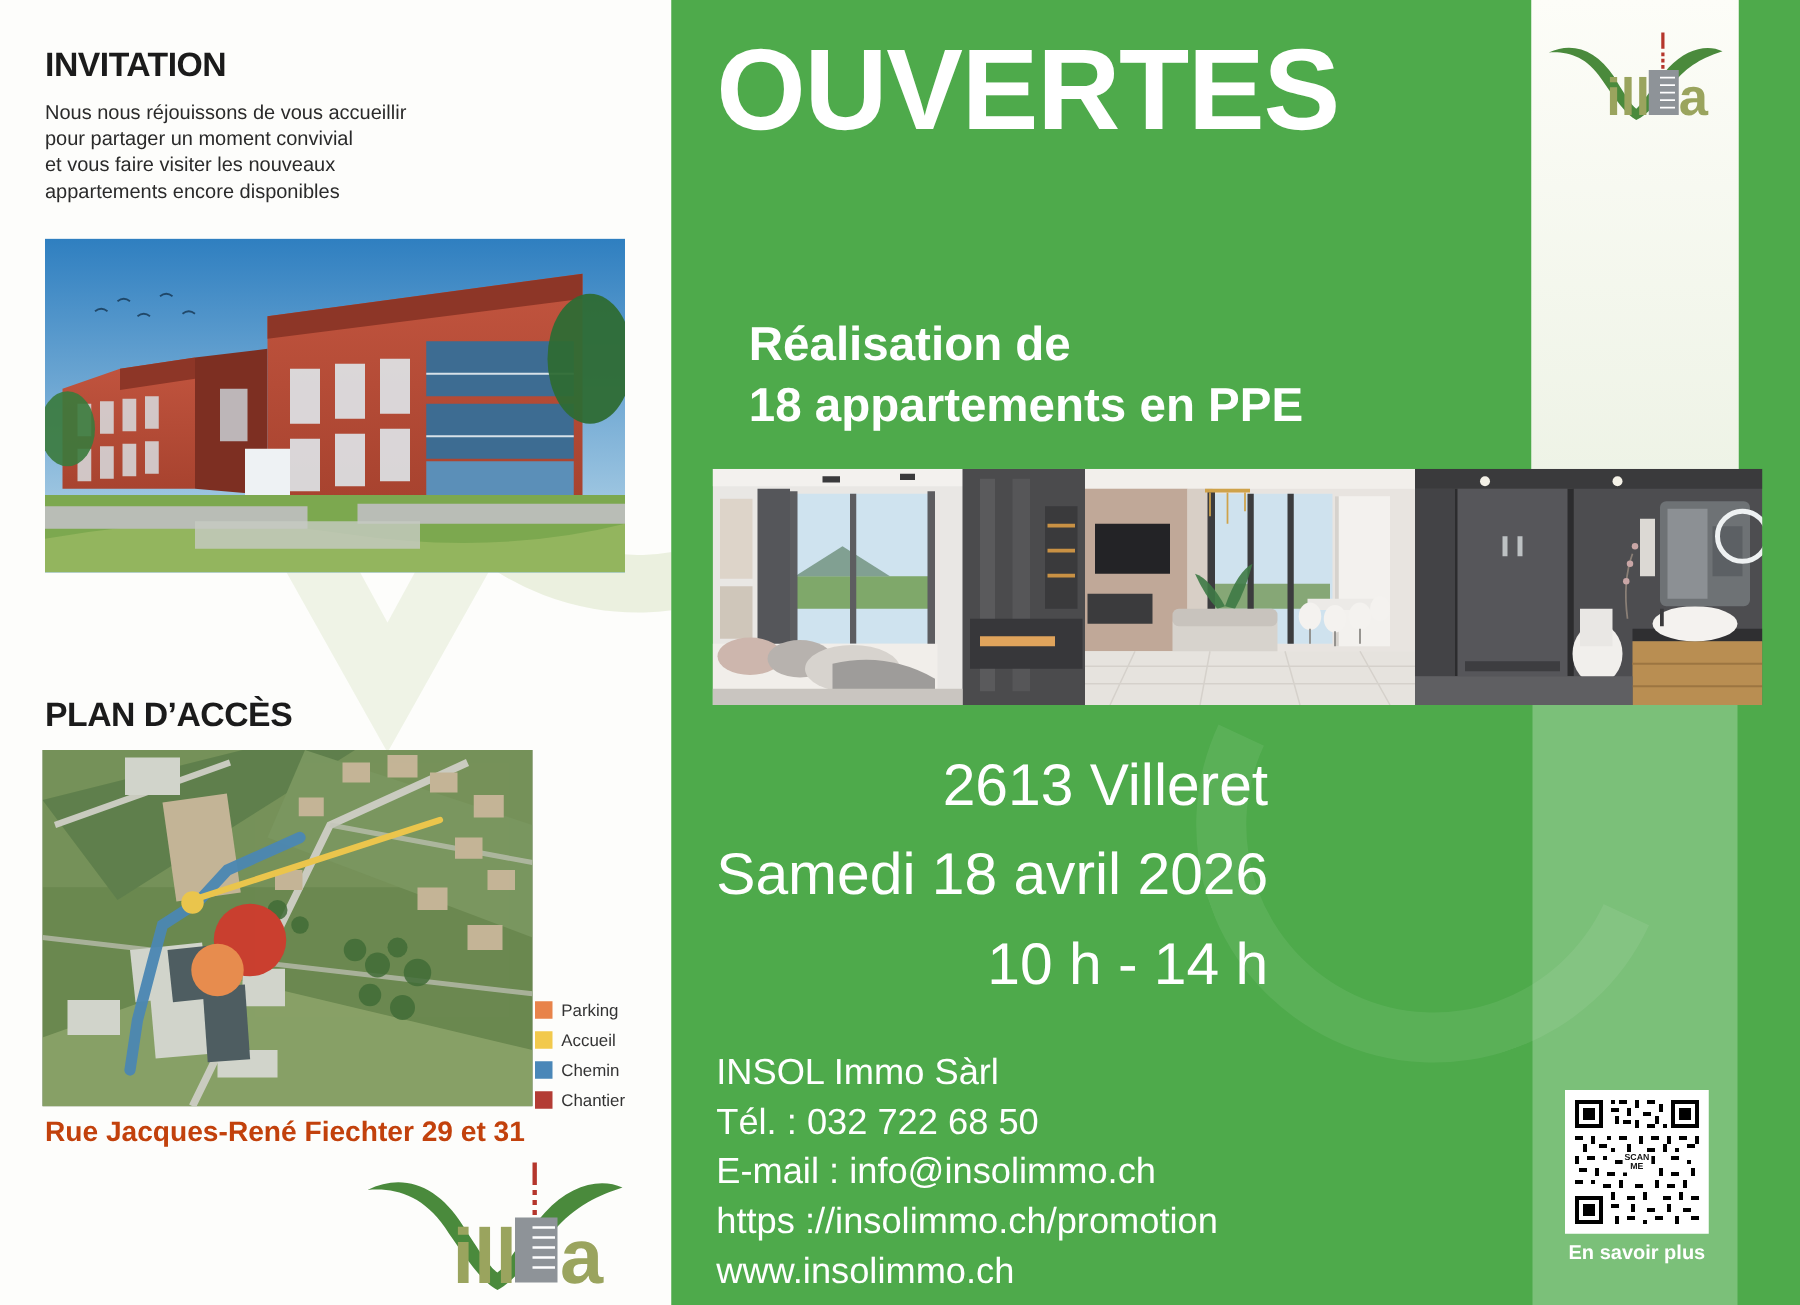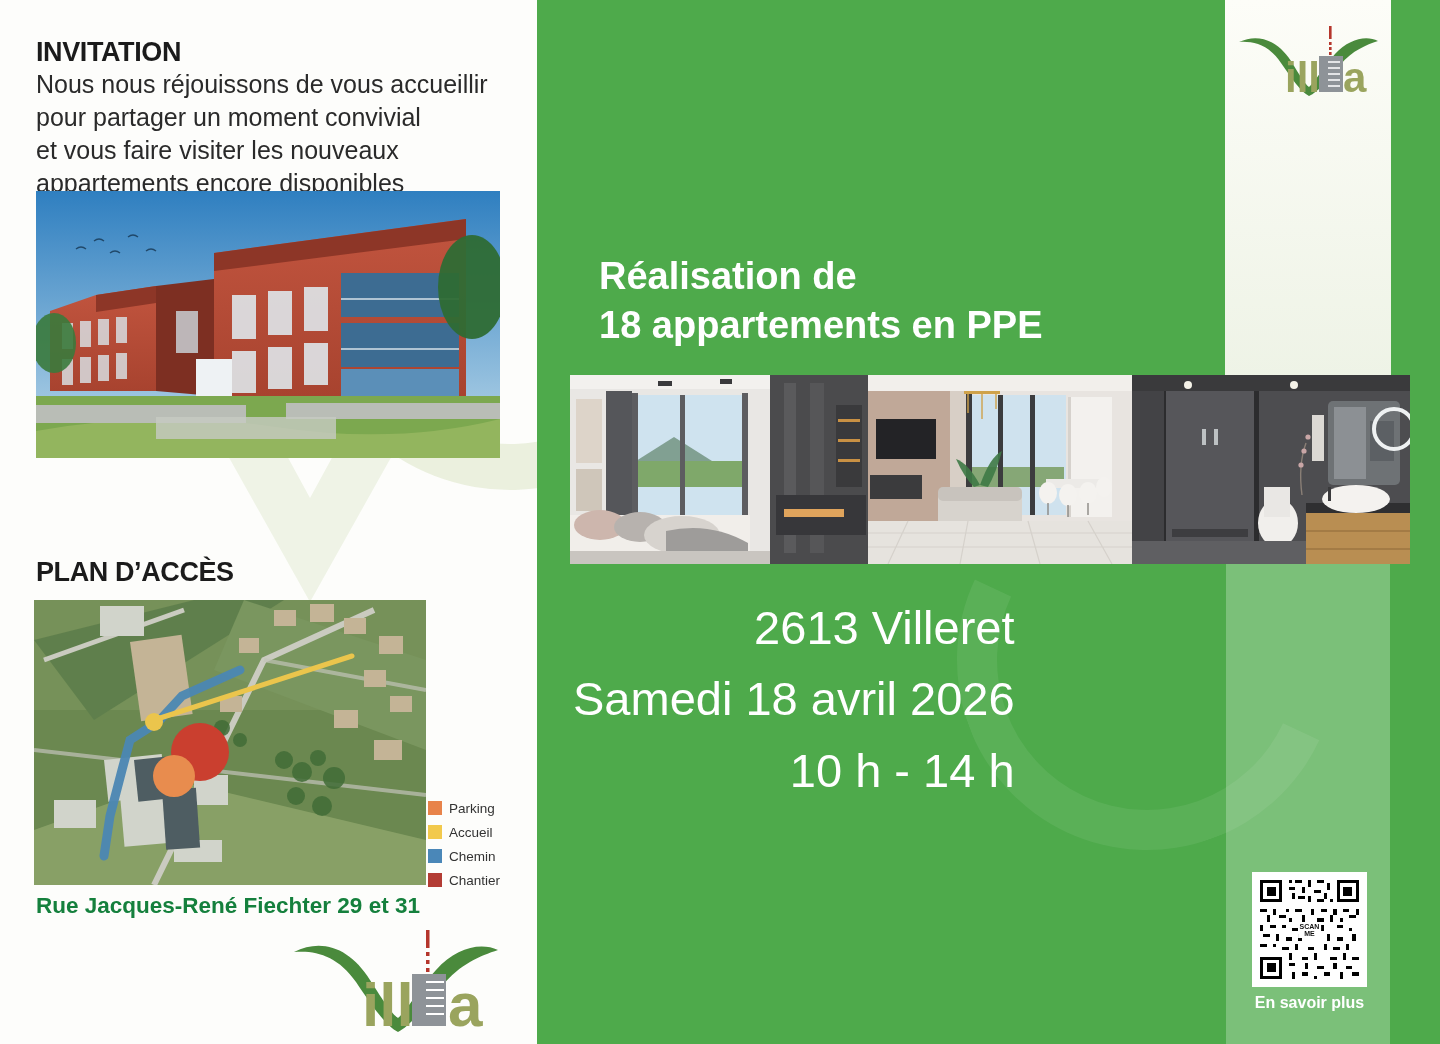--- a/index.html
+++ b/index.html
@@ -44,22 +44,22 @@
     position: absolute; left: 36px; top: 38px; width: 470px;
   }
   .section-title {
     font-weight: 800;
     font-size: 27px;
     letter-spacing: -0.4px;
     color: #1b1b1b;
     line-height: 1.1;
   }
   #invitation-body {
-    margin-top: 0;
-    font-size: 25px;
+    margin-top: 12px;
+    font-size: 16px;
     line-height: 1.32;
     color: #2a2a2a;
     white-space: pre-line;
   }
 
   #building-photo {
     position: absolute; left: 36px; top: 191px;
     width: 464px; height: 267px;
     overflow: hidden;
     background: #8ab8d8;
@@ -93,21 +93,21 @@
     display: flex; align-items: center; gap: 7px;
     height: 24px;
   }
   .legend-swatch { width: 14px; height: 14px; flex: 0 0 14px; }
   .legend-label { font-size: 13.5px; color: #333; }
 
   #map-caption {
     position: absolute; left: 36px; top: 893px;
     font-weight: 800;
     font-size: 22.5px;
-    color: #15803d;
+    color: #c2410c;
   }
 
   #logo-bottom {
     position: absolute; left: 288px; top: 922px;
     width: 215px; height: 112px;
   }
 
   
   #green-panel {
     position: absolute; left: 537px; top: 0;
@@ -431,20 +431,21 @@
         <rect x="94" y="4" width="2.6" height="13" fill="#b5362c"></rect>
         <g fill="#b5362c">
           <rect x="94" y="20" width="2.6" height="3"></rect>
             <rect x="94" y="25" width="2.6" height="3"></rect>
           <rect x="94" y="30" width="2.6" height="3"></rect>
         </g>
       </svg>
     </div>
 
     <div id="headline">
+      <div>OUVERTES</div>
     </div>
 
     <div id="subhead">Réalisation de
 18 appartements en PPE</div>
 
     <div id="interior-strip">
       <div class="interior-cell" style="width:298px">
         <svg viewBox="0 0 298 189" width="298" height="189" preserveAspectRatio="none">
           <rect width="298" height="189" fill="#e9e7e4"></rect>
           <rect x="0" y="0" width="298" height="14" fill="#f3f1ee"></rect>
@@ -582,20 +583,25 @@
 
           <rect x="0" y="166" width="174" height="23" fill="#5f5f62"></rect>
         </svg>
       </div>
     </div>
 
     <div id="event-info">2613 Villeret
 Samedi 18 avril 2026
 10 h - 14 h</div>
 
+    <div id="contact">INSOL Immo Sàrl
+Tél. : 032 722 68 50
+E-mail : info@insolimmo.ch
+https ://insolimmo.ch/promotion
+www.insolimmo.ch</div>
 
     <div id="qr-block">
       <div id="qr-code">
         <svg viewBox="0 0 33 33" width="105" height="105" shape-rendering="crispEdges">
           <rect width="33" height="33" fill="#fff"></rect>
           <g fill="#000">
             <path d="M1 1h7v7h-7z M2 2h5v5h-5z" fill-rule="evenodd"></path>
             <rect x="3" y="3" width="3" height="3"></rect>
             <path d="M25 1h7v7h-7z M26 2h5v5h-5z" fill-rule="evenodd"></path>
             <rect x="27" y="3" width="3" height="3"></rect>

